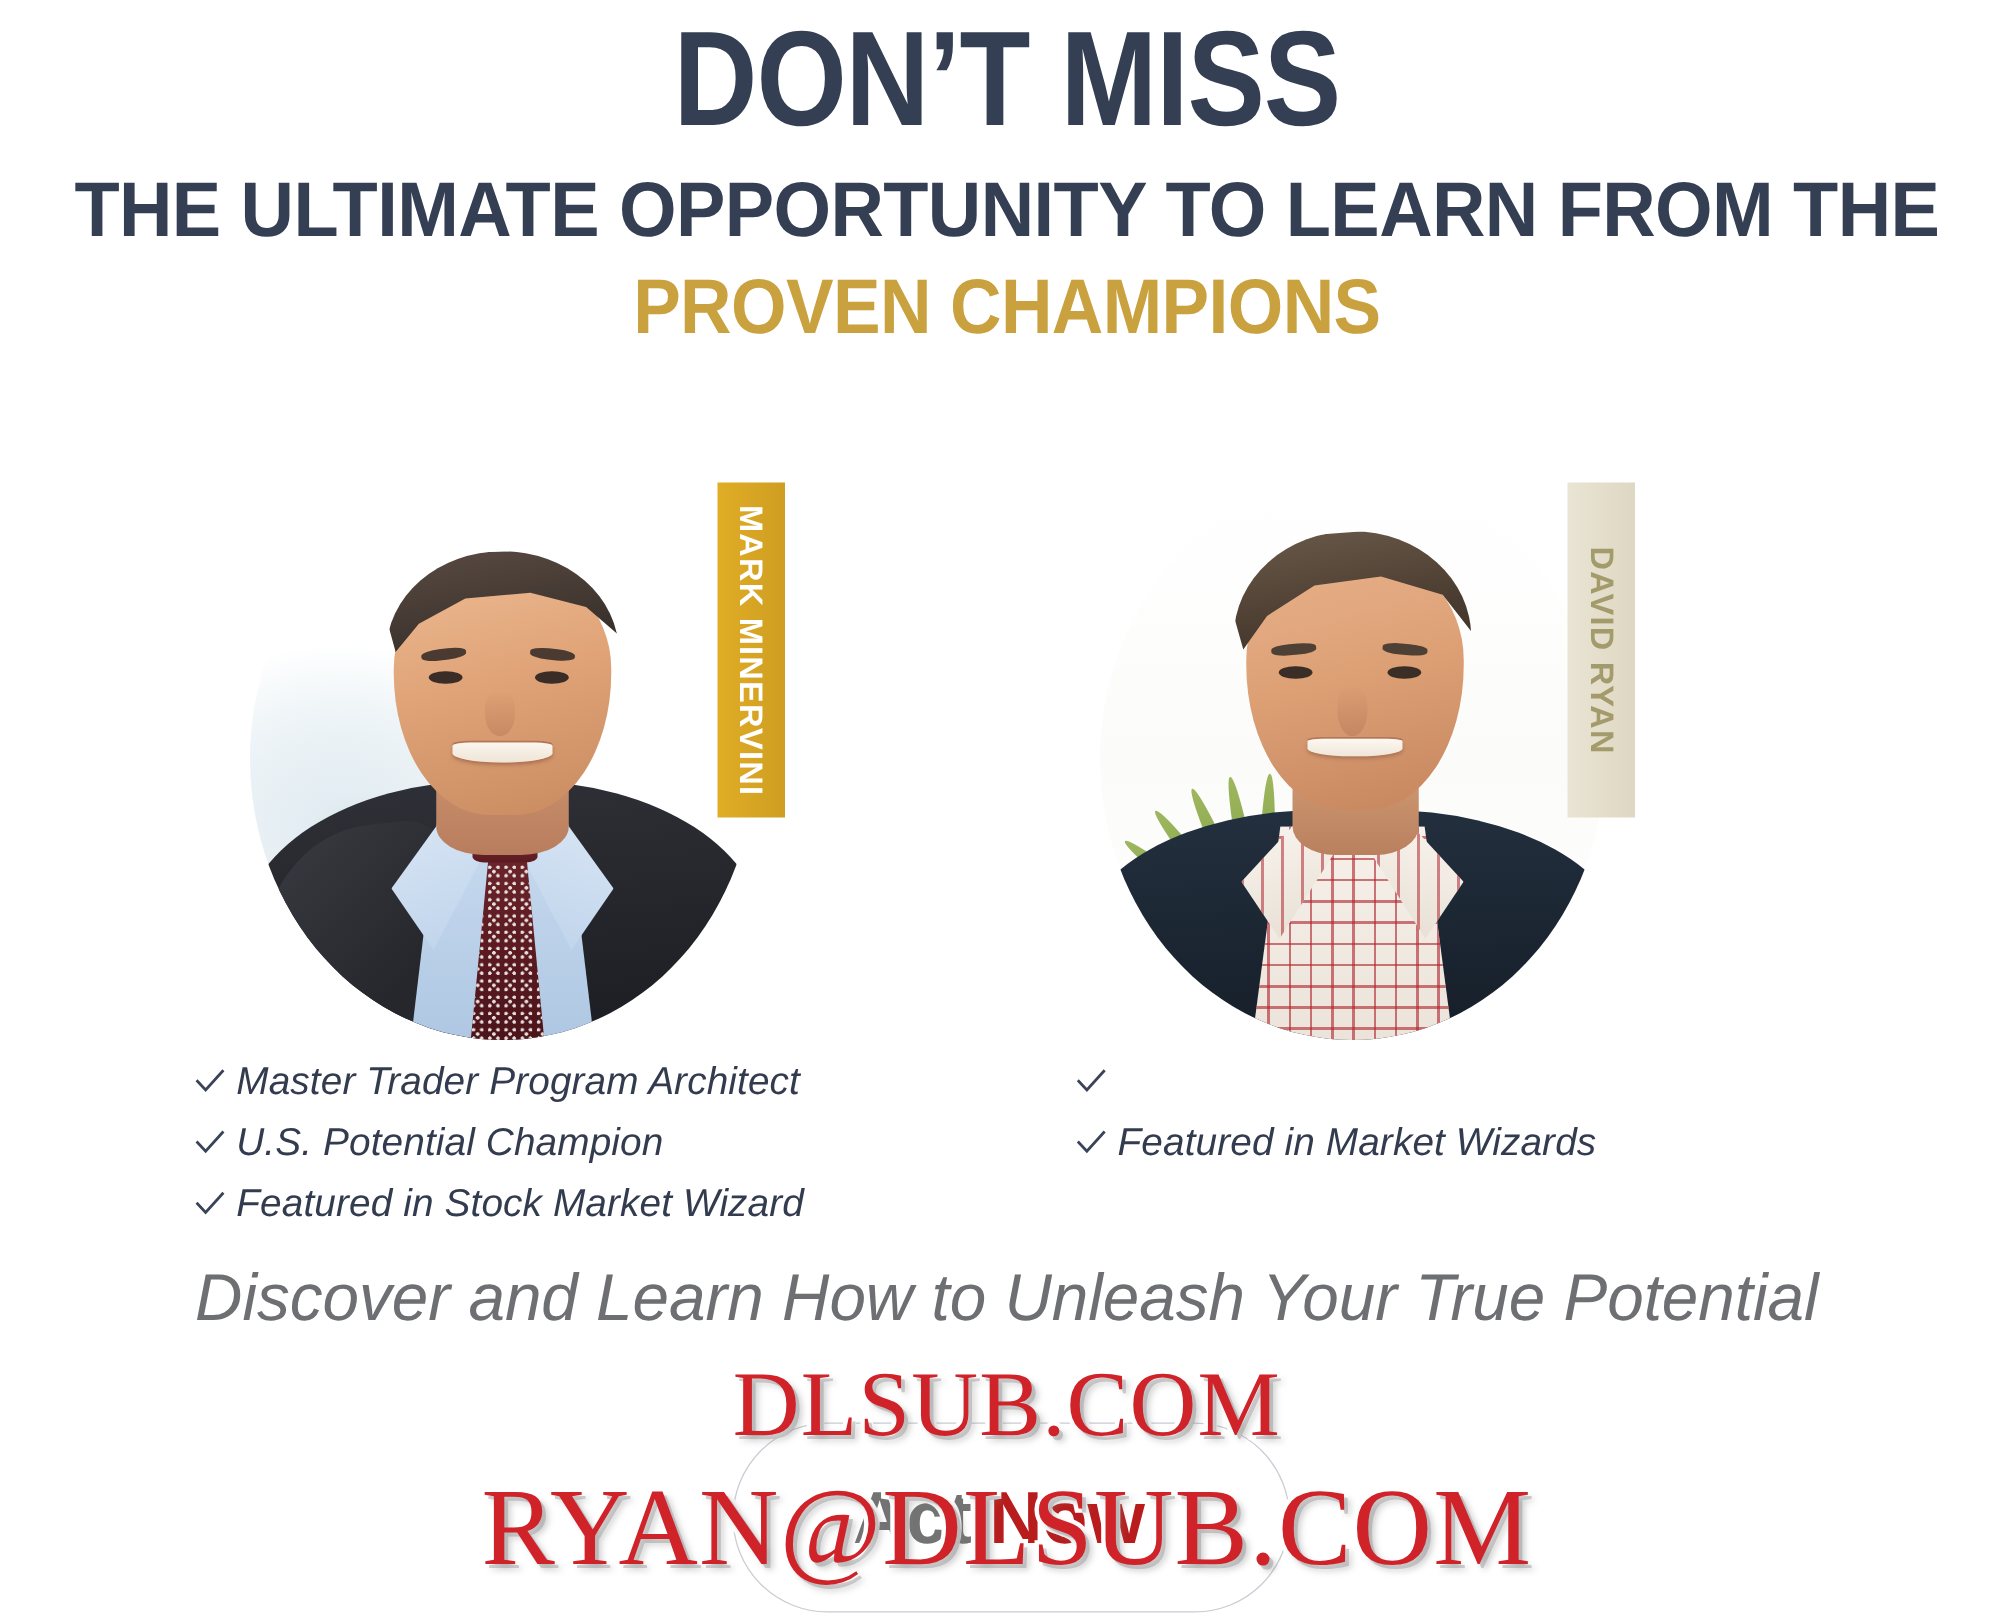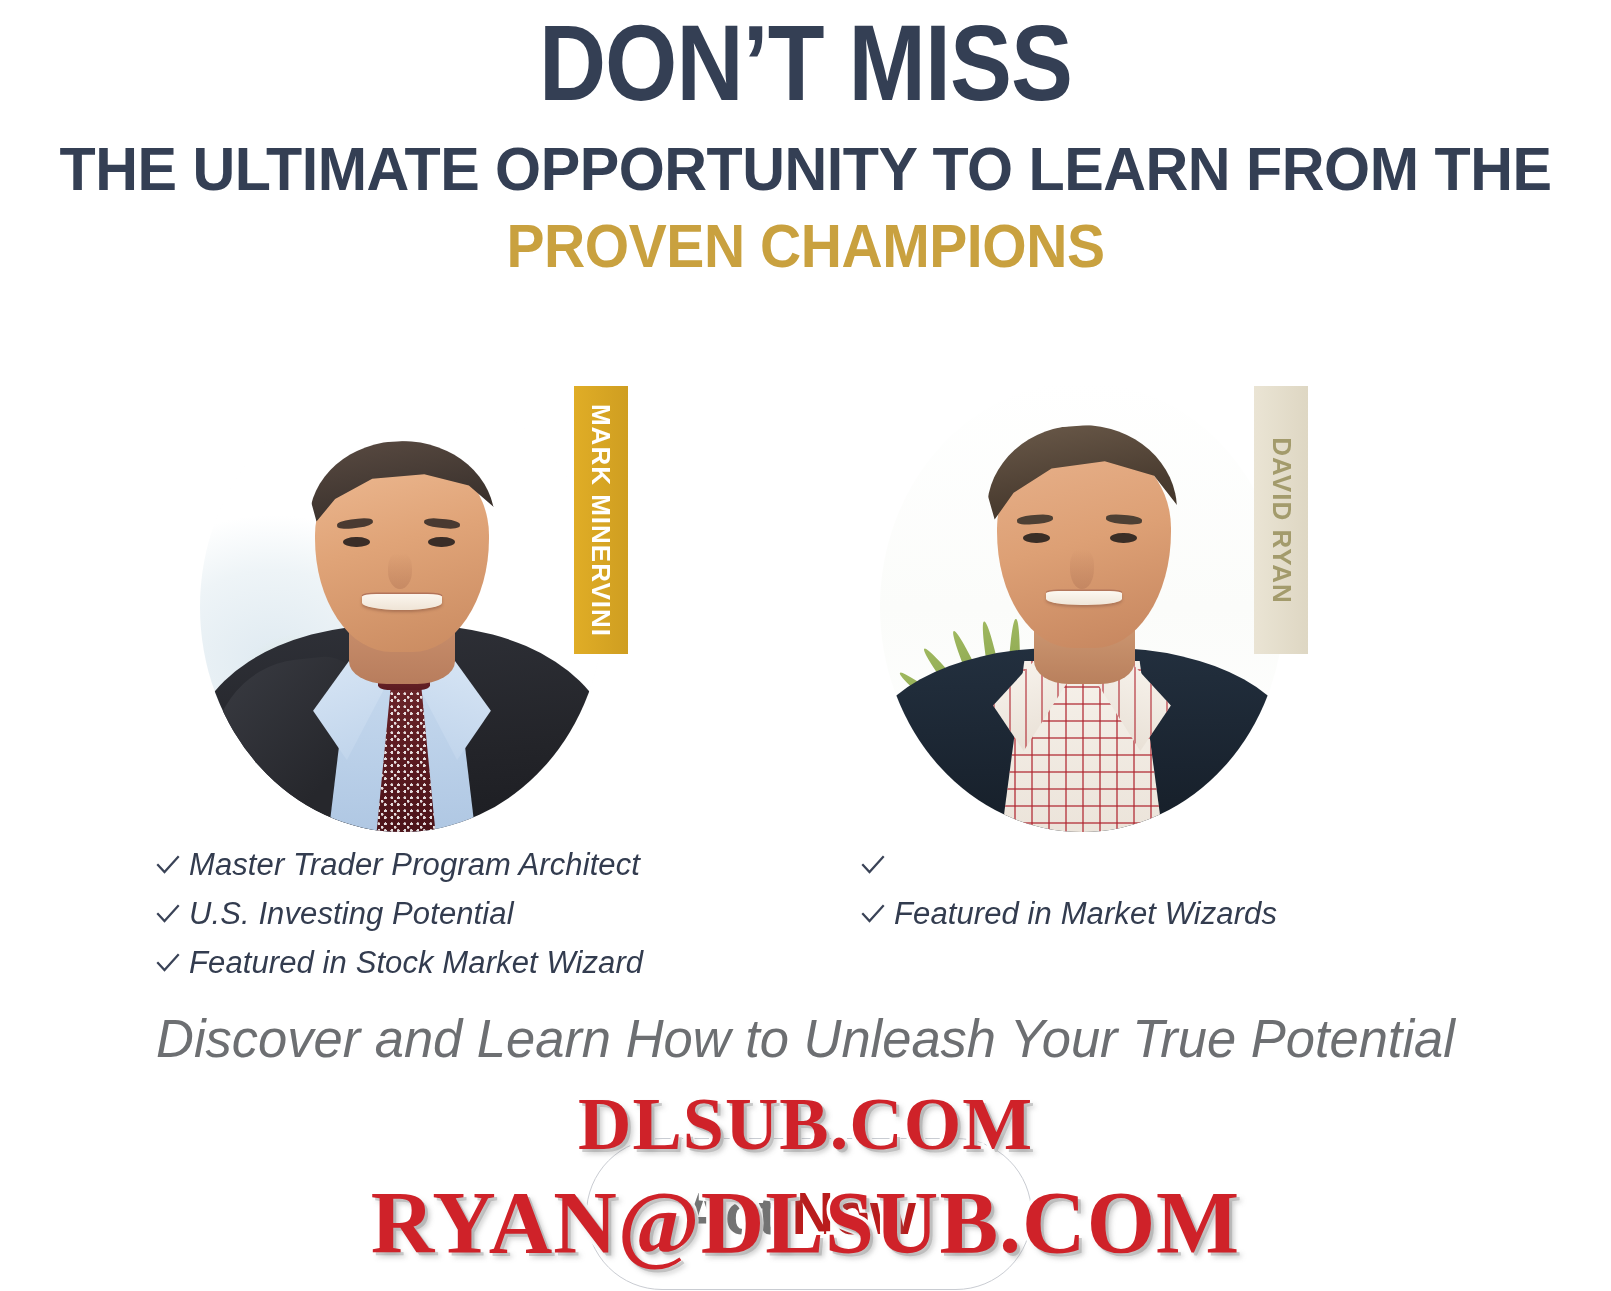--- a/index.html
+++ b/index.html
@@ -486,21 +486,21 @@
     font-family: "Liberation Sans", sans-serif;
     font-weight: 700;
     font-size: 59px;
     color: #b91c1c;
   }
 
   
   .watermark {
     position: absolute;
     font-family: "Liberation Serif", serif;
-    font-weight: 700;
+    font-weight: 400;
     color: #cf2229;
     white-space: nowrap;
     -webkit-text-stroke: 7px #ffffff;
     paint-order: stroke fill;
     text-shadow:
       3px 3px 0 rgba(150,150,150,0.45),
       5px 5px 5px rgba(120,120,120,0.35);
     letter-spacing: 1px;
   }
   .watermark-1 {
@@ -605,21 +605,21 @@
       </svg>
     </span>
     <span class="bullet-text">Master Trader Program Architect</span>
   </div>
   <div class="bullet-row">
     <span class="check-icon">
       <svg width="26" height="26" viewBox="0 0 26 26" aria-hidden="true">
         <path d="M3 13 L9.5 20 L23 5" fill="none" stroke="#3a4357" stroke-width="2.2" stroke-linecap="square"></path>
       </svg>
     </span>
-    <span class="bullet-text">U.S. Investing Potential</span>
+    <span class="bullet-text">U.S. Potential Champion</span>
   </div>
   <div class="bullet-row">
     <span class="check-icon">
       <svg width="26" height="26" viewBox="0 0 26 26" aria-hidden="true">
         <path d="M3 13 L9.5 20 L23 5" fill="none" stroke="#3a4357" stroke-width="2.2" stroke-linecap="square"></path>
       </svg>
     </span>
     <span class="bullet-text">Featured in Stock Market Wizard</span>
   </div>
 </div>

